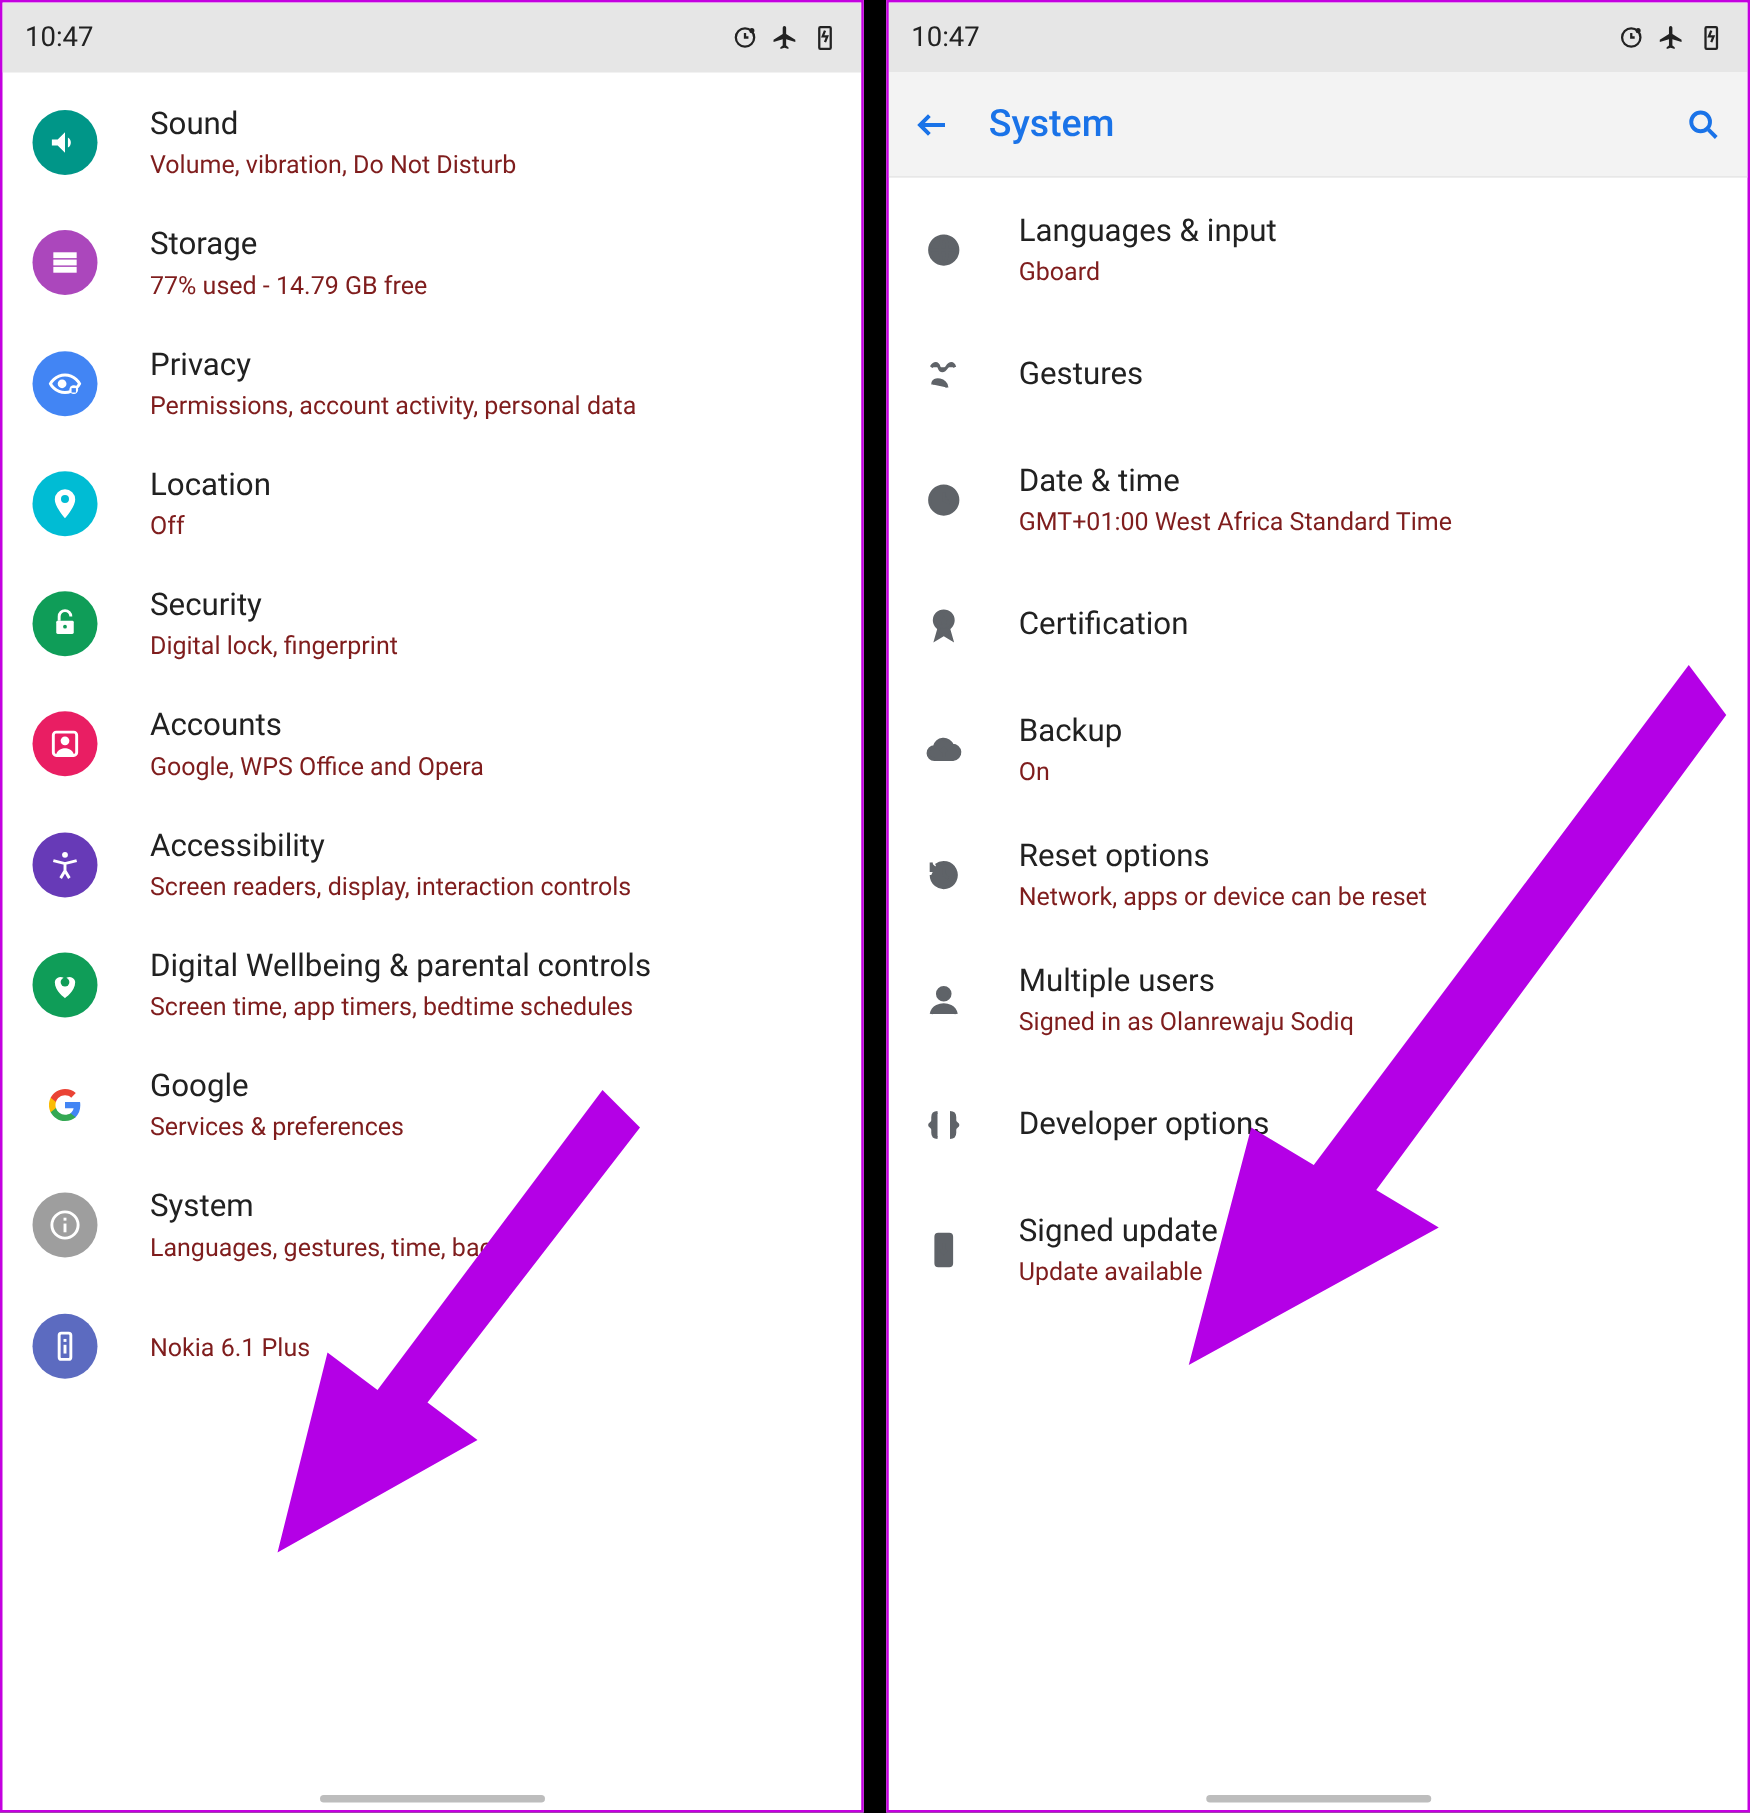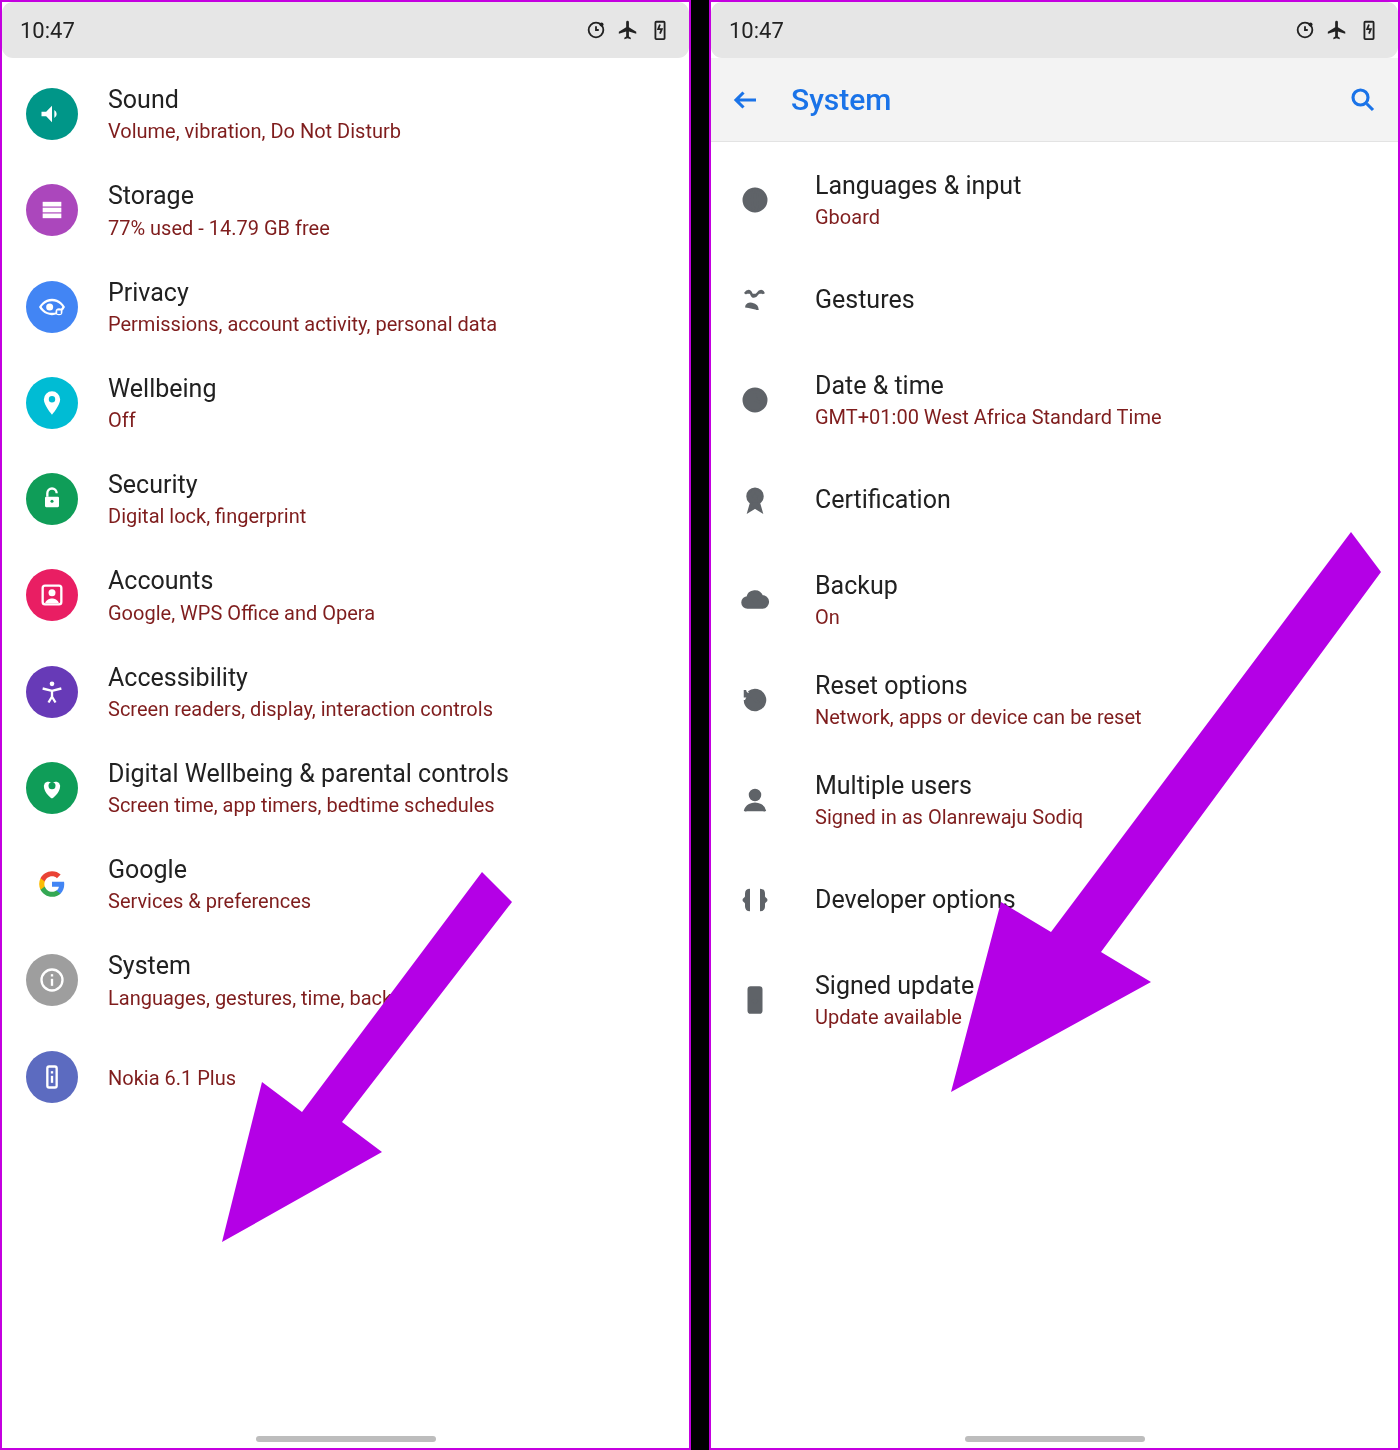--- a/index.html
+++ b/index.html
@@ -24,21 +24,20 @@
   
   .status-bar {
     height: 56px;
     background: #e6e6e6;
     display: flex;
     align-items: center;
     justify-content: space-between;
     padding: 0 18px;
     font-size: 22px;
     color: #222;
-    border-radius: 11px;
   }
   .status-icons { display: flex; gap: 10px; align-items:center; }
   .status-icons svg, .status-icons span { width:22px; height:22px; }
   
   .app-bar {
     height: 84px;
     background: #f3f3f3;
     display: flex;
     align-items: center;
     padding: 0 20px;
@@ -51,21 +50,21 @@
     font-weight: 500;
     flex: 1;
   }
   .app-bar svg { width:30px; height:30px; }
   
   .list { flex:1; overflow:hidden; padding-top: 8px; }
   .row {
     display: flex;
     align-items: center;
     padding: 18px 24px 18px 24px;
-    gap: 30px;
+    gap: 42px;
     min-height: 96px;
   }
   .row .icon-wrap {
     width: 52px; height: 52px;
     border-radius: 50%;
     display:flex; align-items:center; justify-content:center;
     flex-shrink:0;
   }
   .row .icon-wrap svg { width:28px; height:28px; fill:#fff; }
   .row .texts { flex:1; min-width:0; }
@@ -172,21 +171,21 @@
           <div class="sub">Permissions, account activity, personal data</div>
         </div>
     </div>
     <div class="row">
       <div class="icon-wrap bg-cyan">
           <svg viewBox="0 0 24 24">
             <path d="M12 2a7 7 0 0 0-7 7c0 5 7 13 7 13s7-8 7-13a7 7 0 0 0-7-7zm0 9.5A2.5 2.5 0 1 1 12 6a2.5 2.5 0 0 1 0 5.5z"></path>
           </svg>
         </div>
       <div class="texts">
-          <div class="title">Wellbeing</div>
+          <div class="title">Location</div>
           <div class="sub">Off</div>
         </div>
     </div>
     <div class="row">
       <div class="icon-wrap bg-green">
           <svg viewBox="0 0 24 24">
             <rect x="6" y="10" width="12" height="9" rx="1"></rect>
             <path d="M8 10V7a4 4 0 0 1 8 0" fill="none" stroke="#fff" stroke-width="2"></path>
             <circle cx="12" cy="14" r="1.3" fill="#0f9d58"></circle>
           </svg>

